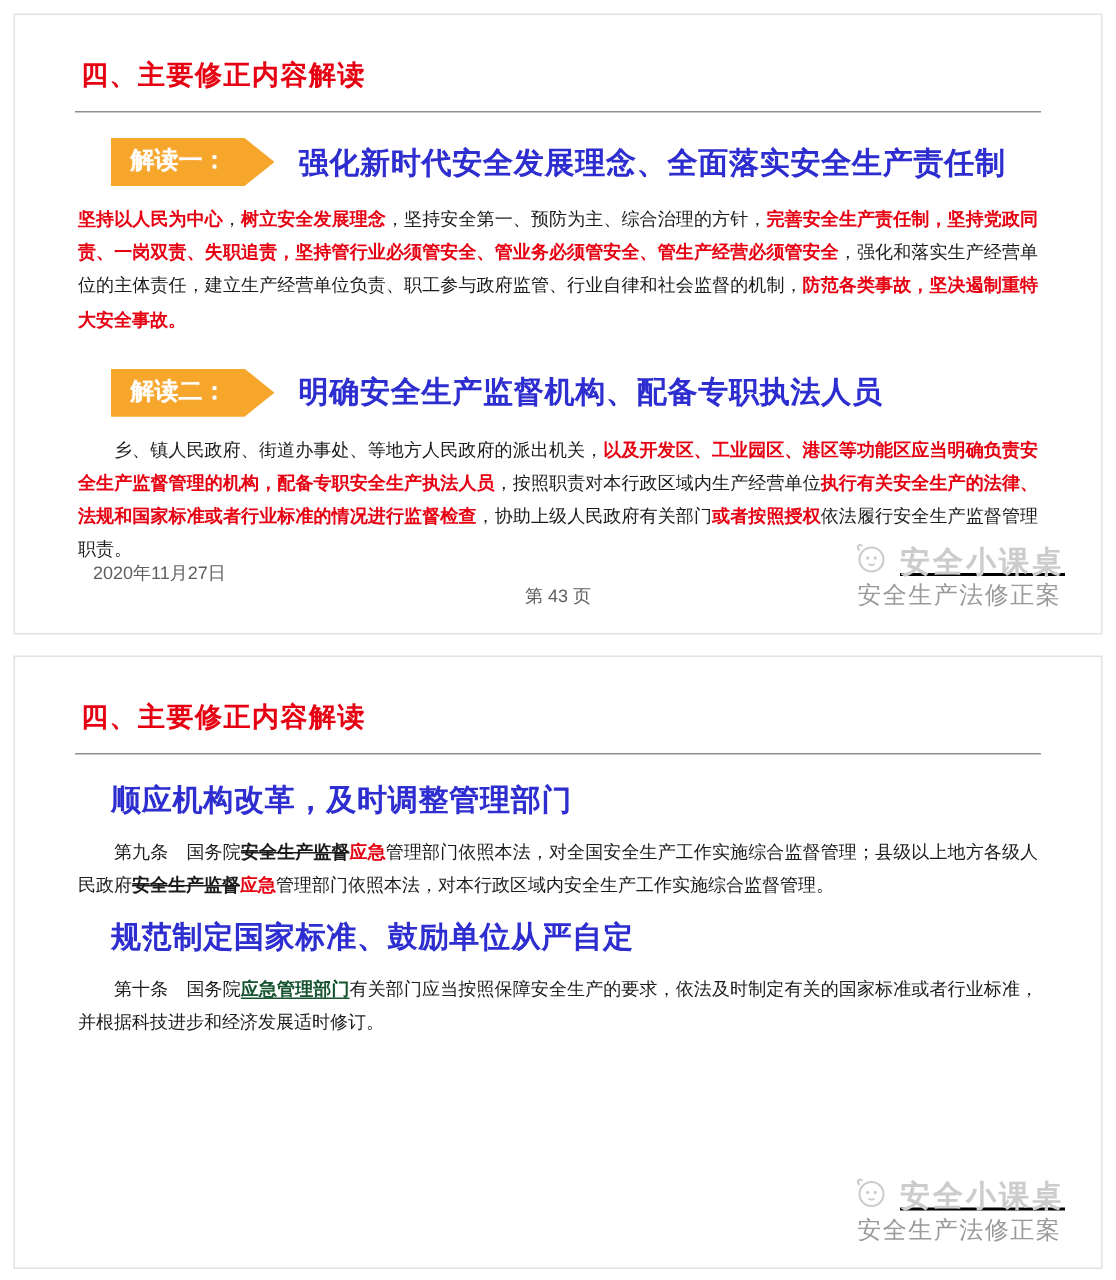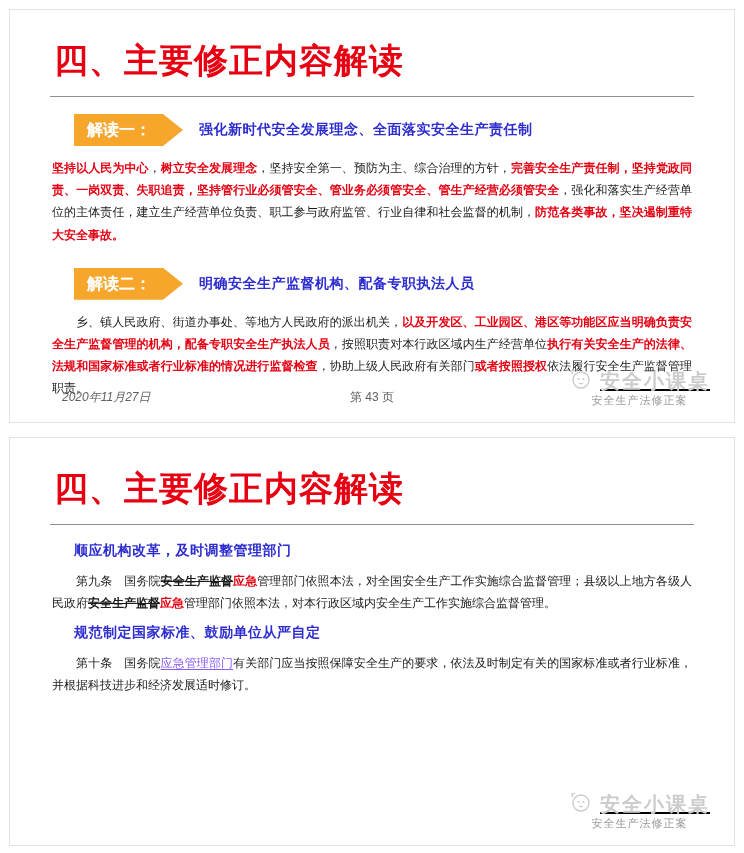--- a/index.html
+++ b/index.html
@@ -12,54 +12,54 @@
   .slide {
     position:relative; width:726px; margin:0 auto; background:#fff;
     border:1px solid #e2e2e2;
     padding:24px 38px 14px 38px;
     display:flex; flex-direction:column;
   }
   .slide-1 { height:414px; margin-top:9px; }
   .slide-2 { height:409px; margin-top:14px; }
 
   .slide-title {
-    color:#e60012; font-size:34px; font-weight:bold; letter-spacing:1px;
+    color:#e60012; font-size:18px; font-weight:bold; letter-spacing:1px;
     margin:4px 0 0 6px;
   }
   .rule { border:none; border-top:1px solid #8f8f8f; margin:12px 2px 10px 2px; }
 
   .section-head { display:flex; align-items:center; gap:16px; margin:7px 0 9px 6px;padding-left:20px; }
   .badge {
     background:#f7a62c; color:#ffffff; font-weight:bold; font-size:16px;
     line-height:1; padding:8px 32px 8px 13px; white-space:nowrap;
     clip-path:polygon(0 0, calc(100% - 20px) 0, 100% 50%, calc(100% - 20px) 100%, 0 100%);
     text-shadow:0 0 1px rgba(255,255,255,.4);
   }
-  .section-heading { color:#2d2dd0; font-size:14px; font-weight:bold; letter-spacing:.5px; }
+  .section-heading { color:#2d2dd0; font-size:20px; font-weight:bold; letter-spacing:.5px; }
 
   .para {
     font-size:12px; line-height:1.85; text-align:justify;
     color:#1b1b1b; margin:2px 4px 8px 4px;
   }
   .para.indent { text-indent:2em; }
   .slide-2 .para { margin-bottom:2px; line-height:1.8; }
 
   .run.black { color:#1b1b1b; }
   .run.red { color:#e60012; font-weight:bold; }
   .run.strike { color:#1b1b1b; font-weight:bold; text-decoration:line-through; }
-  .run.red-u { color:#8b5cf6; font-weight:normal; text-decoration:underline; text-underline-offset:2px; }
+  .run.red-u { color:#14532d; font-weight:bold; text-decoration:underline; text-underline-offset:2px; }
 
   .footer { margin-top:auto; position:relative; height:22px; font-size:12px; color:#5f5f5f; }
-  .footer .date { position:absolute; left:14px; bottom:2px;font-style:italic; }
+  .footer .date { position:absolute; left:14px; bottom:17px; }
   .footer .page { position:absolute; left:50%; transform:translateX(-50%); bottom:2px; }
 
   .watermark { position:absolute; right:24px; bottom:14px; text-align:center; }
   .wm-row { display:flex; align-items:center; gap:3px; justify-content:flex-end;text-decoration:underline; }
   .wm-brand { font-size:20px; font-weight:bold; color:#cccccc; letter-spacing:2px; }
-  .wm-sub { font-size:11px; color:#9a9a9a; margin-top:-2px; letter-spacing:1px; }
+  .wm-sub { font-size:16px; color:#9a9a9a; margin-top:-2px; letter-spacing:1px; }
 </style>
 </head>
 <body>
 
 <div class="slide slide-1">
   <div class="slide-title">四、主要修正内容解读</div>
   <hr class="rule">
 
   <div class="section-head">
     <span class="badge">解读一：</span>

